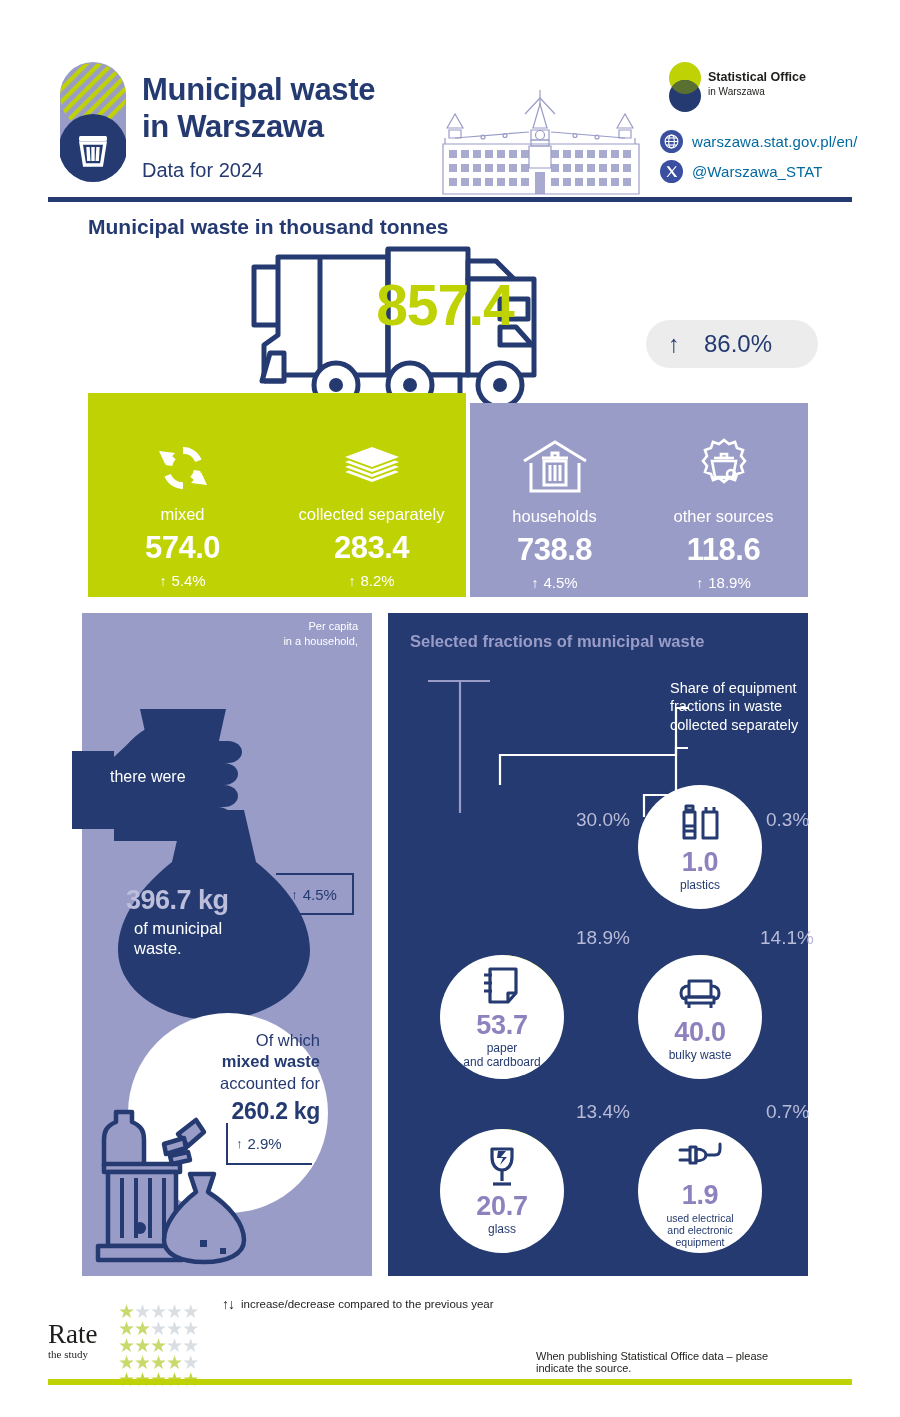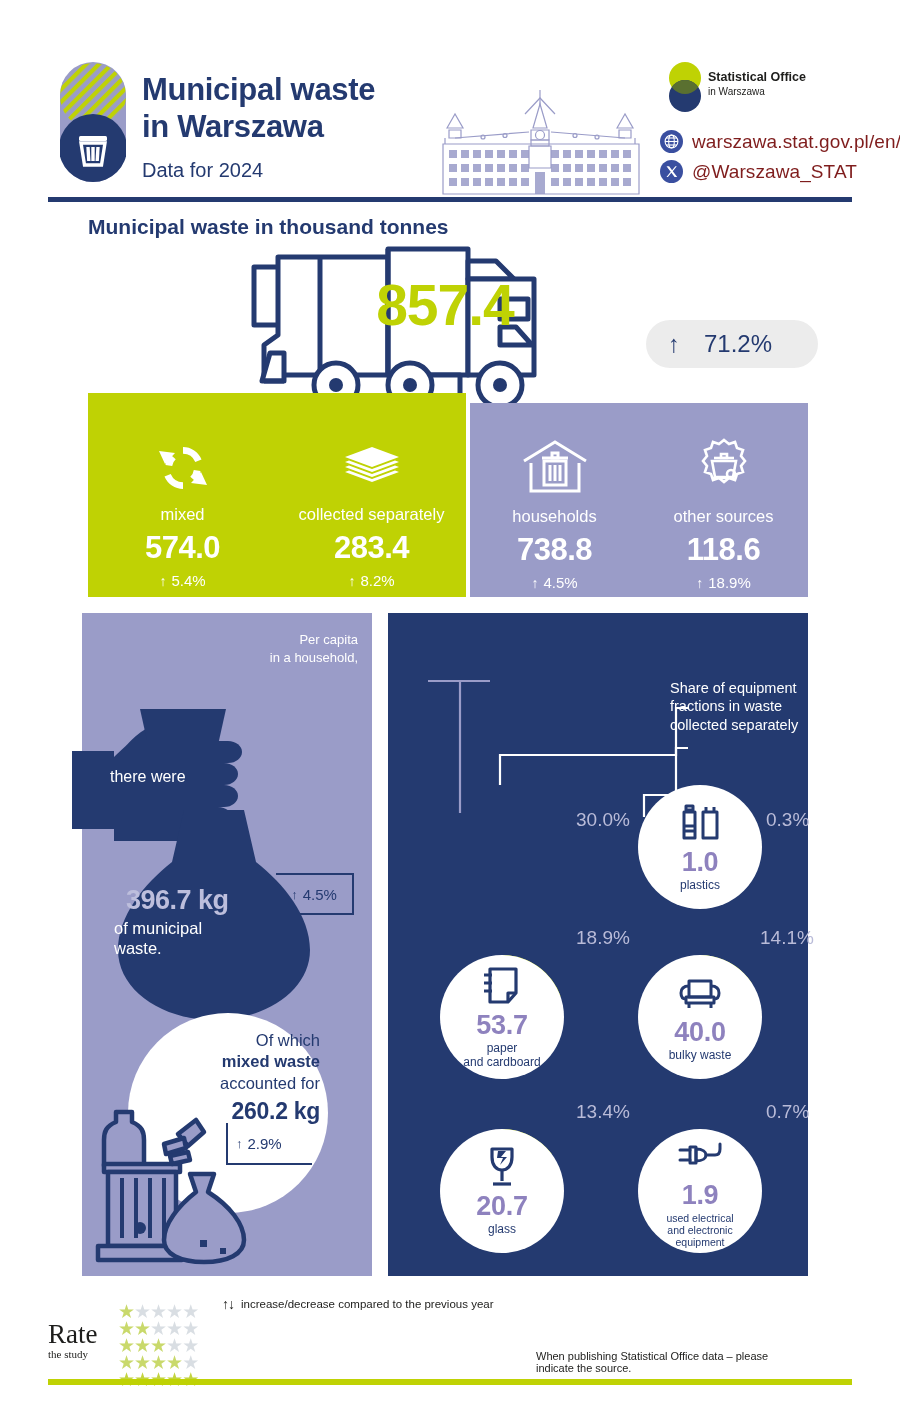--- a/index.html
+++ b/index.html
@@ -22,21 +22,21 @@
   .sub-title { font-size:20px; color:#243A70; margin-top:14px; }
 
   .bldg { position:absolute; left:425px; top:88px; width:230px; height:108px; }
 
   .so-logo { position:absolute; left:660px; top:62px; width:50px; height:50px; }
   .so-text { position:absolute; left:708px; top:70px; }
   .so-name { font-size:12.5px; font-weight:bold; color:#1d1d1b; line-height:1.25; }
   .so-city { font-size:10px; color:#1d1d1b; }
   .contact-row { position:absolute; display:flex; align-items:center; gap:9px; }
   .contact-row .cicon { width:23px; height:23px; flex:none; }
-  .contact-row .ctext { font-size:19px; color:#7f1d1d; letter-spacing:0.1px; }
+  .contact-row .ctext { font-size:15px; color:#0369a1; letter-spacing:0.1px; }
   .hdr-rule { position:absolute; left:48px; top:197px; width:804px; height:5px; background:#243A70; }
 
   
   .sec-title { position:absolute; left:88px; top:215px; font-size:21px; font-weight:bold; color:#243A70; }
 
   
   .truck { position:absolute; left:248px; top:243px; width:420px; height:170px; }
   .truck-num {
     position:absolute; left:355px; top:272px; width:180px; text-align:center;
     font-size:57px; font-weight:bold; color:#BFD204; letter-spacing:-1px;
@@ -57,28 +57,28 @@
   .cell .lbl { font-size:16.5px; margin-top:12px; }
   .cell .val { font-size:31px; font-weight:bold; margin-top:6px; letter-spacing:-0.5px; }
   .cell .chg { font-size:15px; margin-top:6px; display:flex; align-items:center; gap:5px; }
   .cell .chg .a { font-size:14px; font-weight:bold; }
   .box-green .cells { padding-top:34px; }
   .box-purple .cells { padding-top:26px; }
 
   
   .panel-left { position:absolute; left:82px; top:613px; width:290px; height:663px; background:#9A9CC8; }
   .pl-head {
-    position:absolute; right:14px; top:18px; text-align:right;
-    font-size:13px; color:#fff; line-height:1.35;
+    position:absolute; right:14px; top:6px; text-align:right;
+    font-size:11px; color:#fff; line-height:1.35;
   }
   .hand { position:absolute; left:-10px; top:76px; width:215px; height:210px; }
   .there-were { position:absolute; left:28px; top:155px; font-size:16px; color:#fff; }
   .bag { position:absolute; left:32px; top:195px; width:200px; height:215px; }
   .bag-val { position:absolute; left:44px; top:272px; font-size:27px; font-weight:bold; color:#BDBEDC; letter-spacing:-0.5px;}
-  .bag-sub { position:absolute; left:32px; top:305px; font-size:16.5px; color:#fff; line-height:1.22; }
+  .bag-sub { position:absolute; left:52px; top:305px; font-size:16.5px; color:#fff; line-height:1.22; }
   .chip-45 {
     position:absolute; left:194px; top:260px; width:78px; height:42px;
     border:2px solid #243A70; border-left:none; display:flex; align-items:center; justify-content:center; gap:5px;
   }
   .chip-45 .a { font-size:13px; font-weight:bold; color:#243A70; }
   .chip-45 .t { font-size:15px; color:#243A70; }
 
   .white-circ { position:absolute; left:128px; top:1013px; width:200px; height:200px; border-radius:50%; background:#fff; }
   .ofwhich { position:absolute; left:148px; top:1030px; width:172px; text-align:right; font-size:16.5px; color:#243A70; line-height:1.3; }
   .ofwhich b { font-weight:bold; }
@@ -289,21 +289,21 @@
     <g fill="#243A70">
       <circle cx="88" cy="142" r="7"></circle>
       <circle cx="162" cy="142" r="7"></circle>
       <circle cx="252" cy="142" r="7"></circle>
     </g>
   </svg>
   <div class="truck-num">857.4</div>
 
   <div class="badge-63">
     <span class="arw">↑</span>
-    <span class="pct">71.2%</span>
+    <span class="pct">86.0%</span>
   </div>
 
   <div class="box-green">
     <div class="cells">
       <div class="cell">
         <div class="ic">
           <svg width="56" height="50" viewBox="0 0 56 50">
             <g fill="#fff">
               <path d="M28 4 a20 20 0 0 1 18.5 12.4 l-6.2 2.6 A13.5 13.5 0 0 0 28 10.8 Z"></path>
               <path d="M28 46 a20 20 0 0 1 -18.5 -12.4 l6.2 -2.6 A13.5 13.5 0 0 0 28 39.2 Z"></path>
@@ -453,20 +453,21 @@
     <div>accounted for</div>
   </div>
   <div class="kg2">260.2 kg</div>
   <div class="chip-29">
     <span class="a">↑</span>
     <span class="t">2.9%</span>
   </div>
 
   <div class="panel-right">
     <div class="pr-title">
+      <div>Selected fractions of municipal waste</div>
     </div>
     <div class="pr-note">
       <div>Share of equipment</div>
       <div>fractions in waste</div>
       <div>collected separately</div>
     </div>
 
     <svg class="connectors" viewBox="0 0 420 663">
       <g fill="none" stroke="#9A9CC8" stroke-width="2.2">
         <path d="M40 68 h62"></path>

